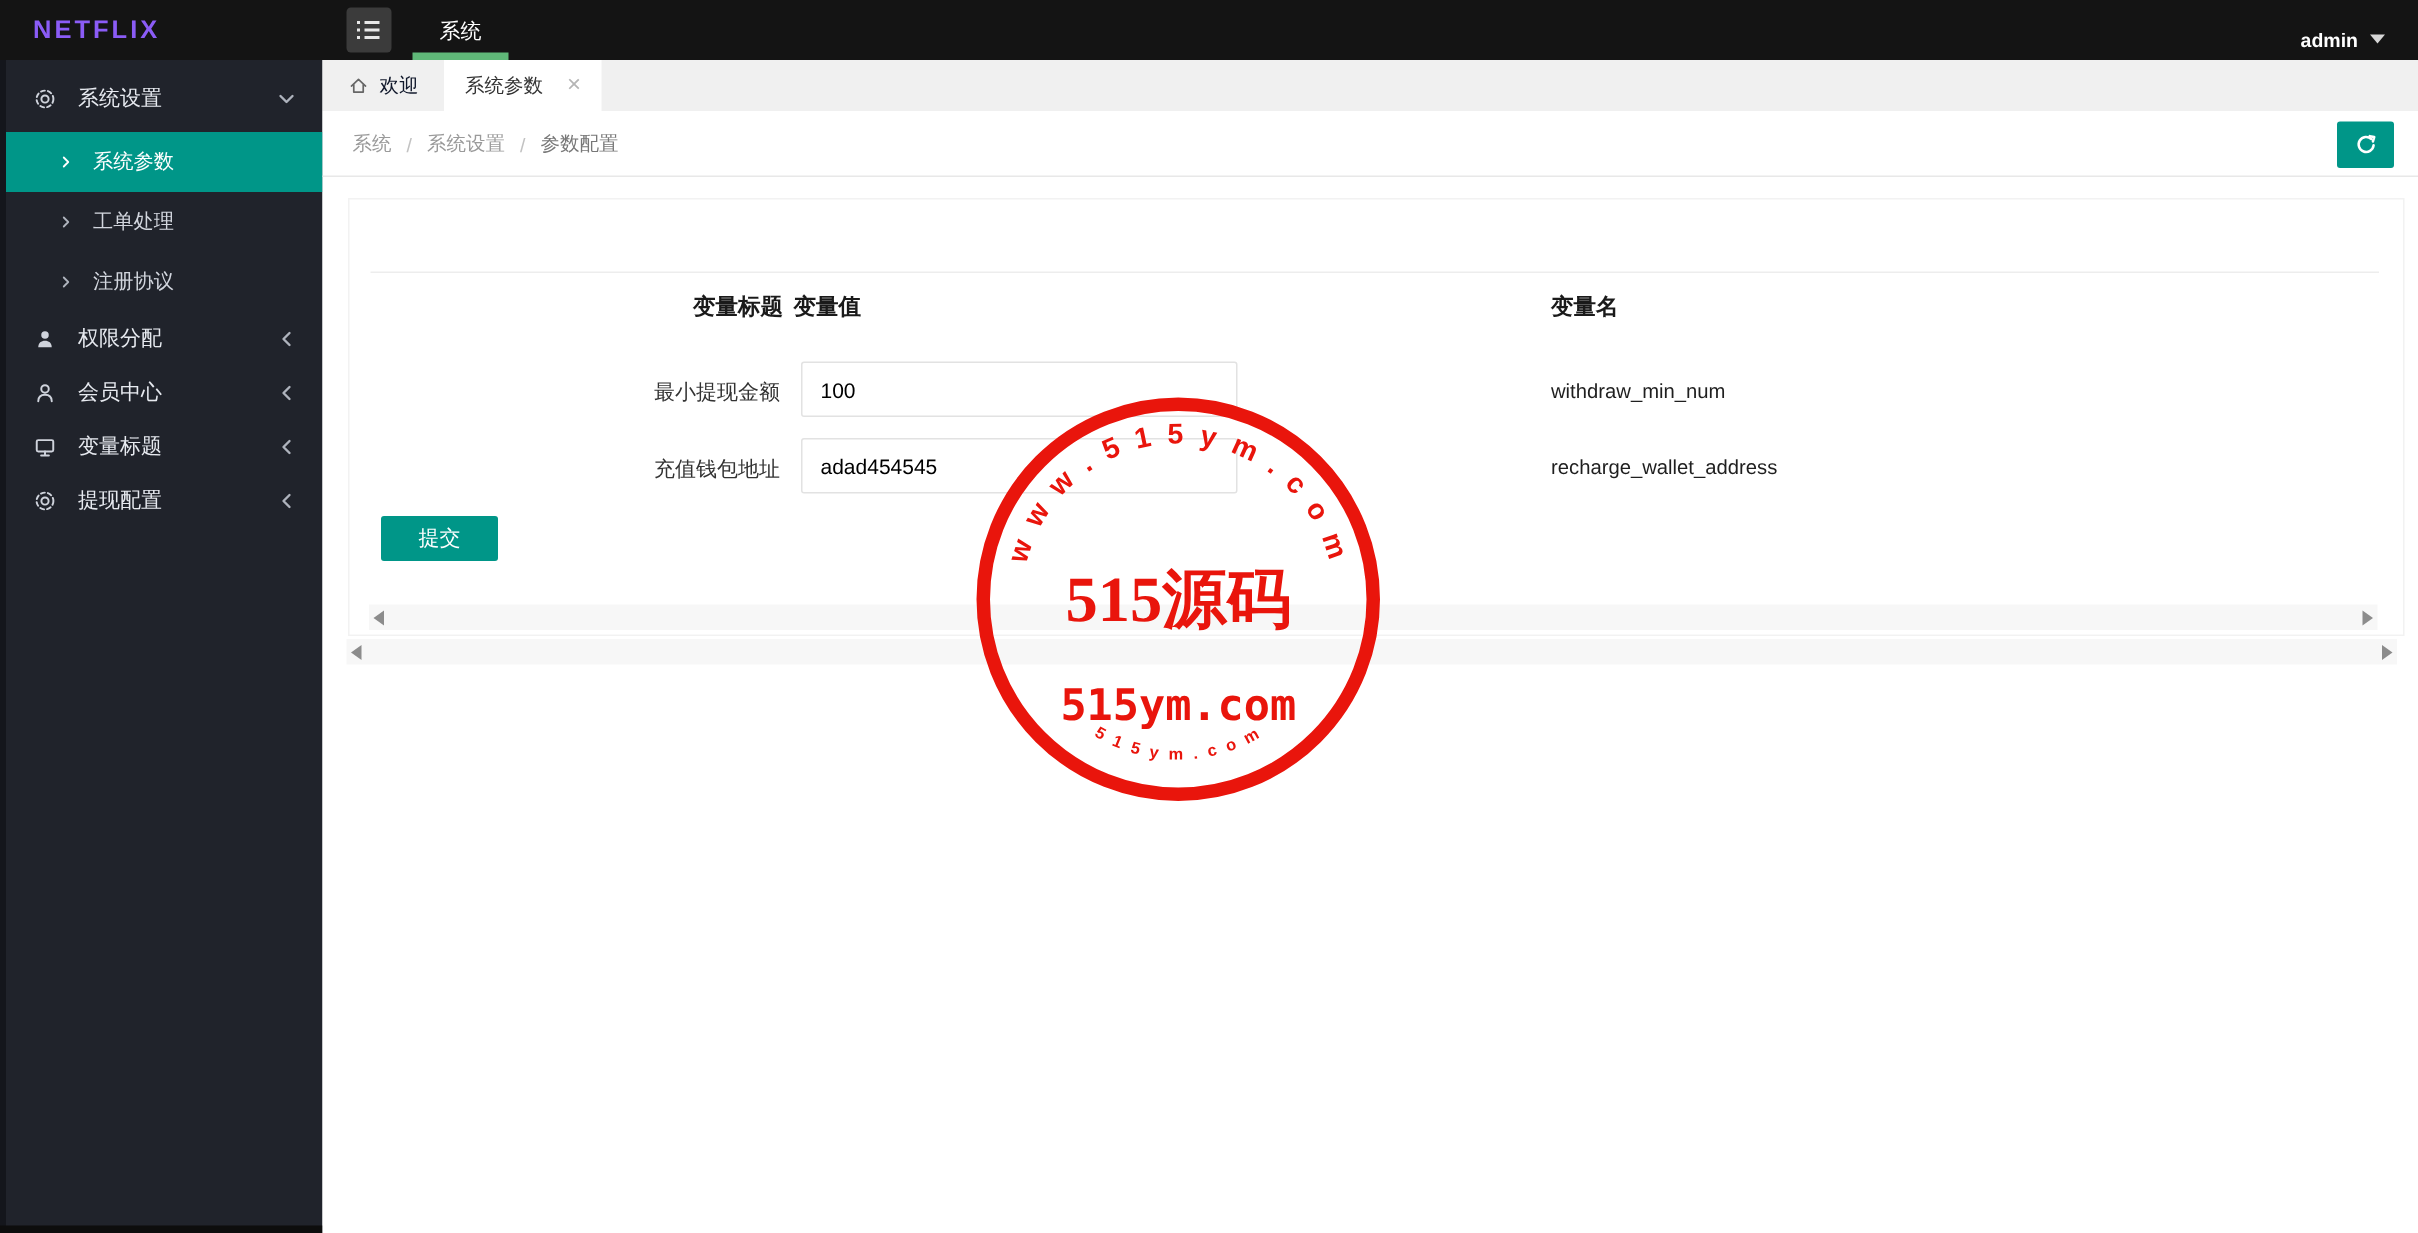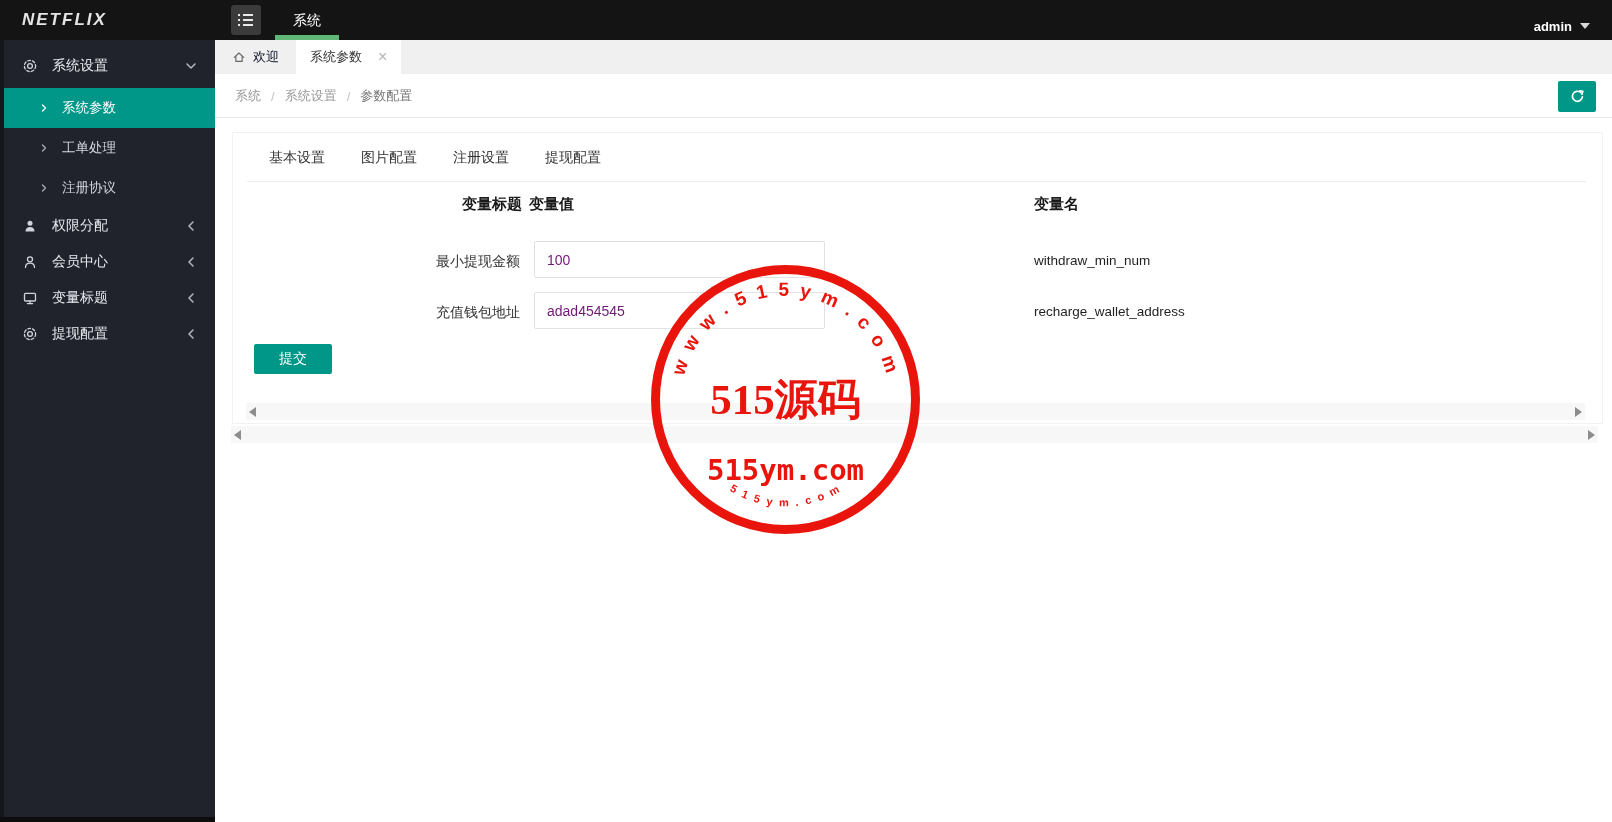--- a/index.html
+++ b/index.html
@@ -2,21 +2,21 @@
 <html><head>
 <meta charset="utf-8">
 <style>
   * { margin:0; padding:0; box-sizing:border-box; }
   html,body { width:1612px; height:822px; }
   body { font-family:"Liberation Sans","DejaVu Sans",sans-serif; background:#fff; position:relative; overflow:hidden; }
   .page { position:absolute; inset:0; width:1612px; height:822px; }
 
   
   .topbar { position:absolute; left:0; top:0; width:1612px; height:40px; background:#141414; }
-  .logo { position:absolute; left:22px; top:0; height:26px; line-height:40px; color:#e5e5e5; font-size:17px; font-weight:bold; letter-spacing:2px;font-style:italic; }
+  .logo { position:absolute; left:22px; top:0; height:26px; line-height:40px; color:#8b5cf6; font-size:17px; font-weight:bold; letter-spacing:2px; }
   .hamburger { position:absolute; left:231px; top:5px; width:30px; height:30px; background:#3b3b3b; border-radius:3px; display:flex; flex-direction:column; justify-content:center; gap:3px; padding-left:7px; cursor:pointer; }
   .hamburger .hrow { display:flex; align-items:center; gap:3px; }
   .hamburger .dot { width:2px; height:2px; background:#e8e8e8; }
   .hamburger .bar { width:10px; height:2px; background:#e8e8e8; }
   .topnav-item { position:absolute; left:262px; top:0; width:90px; height:40px; color:#fff; font-size:14px; text-align:center; line-height:40px; cursor:pointer; }
   .topnav-underline { position:absolute; left:13px; bottom:0; width:64px; height:5px; background:#5fb878; }
   .user-area { position:absolute; right:22px; top:0; height:52px; display:flex; align-items:center; gap:8px; color:#fff; font-size:13px; font-weight:bold; cursor:pointer; }
   .caret-down { width:0; height:0; border:5px solid transparent; border-top:6px solid #d6d6d6; margin-top:5px; }
 
   
@@ -50,21 +50,21 @@
   .content { position:absolute; left:215px; top:118px; width:1397px; height:704px; background:#fff; }
   .card { position:absolute; left:17px; top:14px; width:1371px; height:292px; background:#fff; border:1px solid #f2f2f2; }
   .subtabs { position:absolute; left:36px; top:16px; display:flex; }
   .subtab { font-size:14px; color:#333; margin-right:36px; cursor:pointer; }
   .card-divider { position:absolute; left:14px; right:16px; top:48px; border-top:1px solid #ededed; }
   .col-head { position:absolute; font-size:15px; font-weight:bold; color:#1a1a1a; top:62px; }
   .ch-title { left:229px; }
   .ch-value { left:296px; }
   .ch-name  { left:801px;font-family:Liberation Mono, monospace; }
   .row-label { position:absolute; left:0; width:287px; text-align:right; font-size:14px; color:#333; }
-  .row-input { position:absolute; left:301px; width:291px; height:37px; border:1px solid #e2e2e2; border-radius:2px; padding:0 12px; font-size:14px; color:#701a75; font-family:"Liberation Sans","DejaVu Sans",sans-serif; outline:none; background:#fff; }
+  .row-input { position:absolute; left:301px; width:291px; height:37px; border:1px solid #e2e2e2; border-radius:2px; padding:0 12px; font-size:14px; color:#000000; font-family:"Liberation Sans","DejaVu Sans",sans-serif; outline:none; background:#fff; }
   .row-name { position:absolute; left:801px; font-size:13.5px; color:#1f1f1f; }
   .r1l { top:120px; } .r1i { top:108px; } .r1n { top:120px;text-align:center; }
   .r2l { top:171px; } .r2i { top:159px; } .r2n { top:171px; }
   .submit-btn { position:absolute; left:21px; top:211px; width:78px; height:30px; background:#009688; border:none; border-radius:2px; color:#fff; font-size:14px; cursor:pointer; font-family:"Liberation Sans","DejaVu Sans",sans-serif; }
 
   
   .hscroll { position:absolute; height:17px; background:#f7f7f7; cursor:pointer; }
   .hscroll .arr { position:absolute; top:50%; transform:translateY(-50%); width:0; height:0; border:5px solid transparent; }
   .hscroll .arr.l { left:3px; border-right:7px solid #8c8c8c; border-left:none; }
   .hscroll .arr.r { right:3px; border-left:7px solid #8c8c8c; border-right:none; }
@@ -216,26 +216,20 @@
       <svg class="white-icon" width="17" height="17" viewBox="0 0 16 16">
         <path d="M12.6 8.4 A4.7 4.7 0 1 1 11.2 4.4"></path>
         <path d="M10.2 2.6 L13 3.2 L12.2 5.9"></path>
       </svg>
     </div>
   </div>
 
   <div class="content">
     <div class="card">
 
-      <div class="subtabs">
-        <span class="subtab">基本设置</span>
-        <span class="subtab">图片配置</span>
-        <span class="subtab">注册设置</span>
-        <span class="subtab">提现配置</span>
-      </div>
       <div class="card-divider"></div>
 
       <div class="col-head ch-title">变量标题</div>
       <div class="col-head ch-value">变量值</div>
       <div class="col-head ch-name">变量名</div>
 
       <div class="row-label r1l">最小提现金额</div>
       <input class="row-input r1i" type="text" value="100" style="">
       <div class="row-name r1n">withdraw_min_num</div>
 

